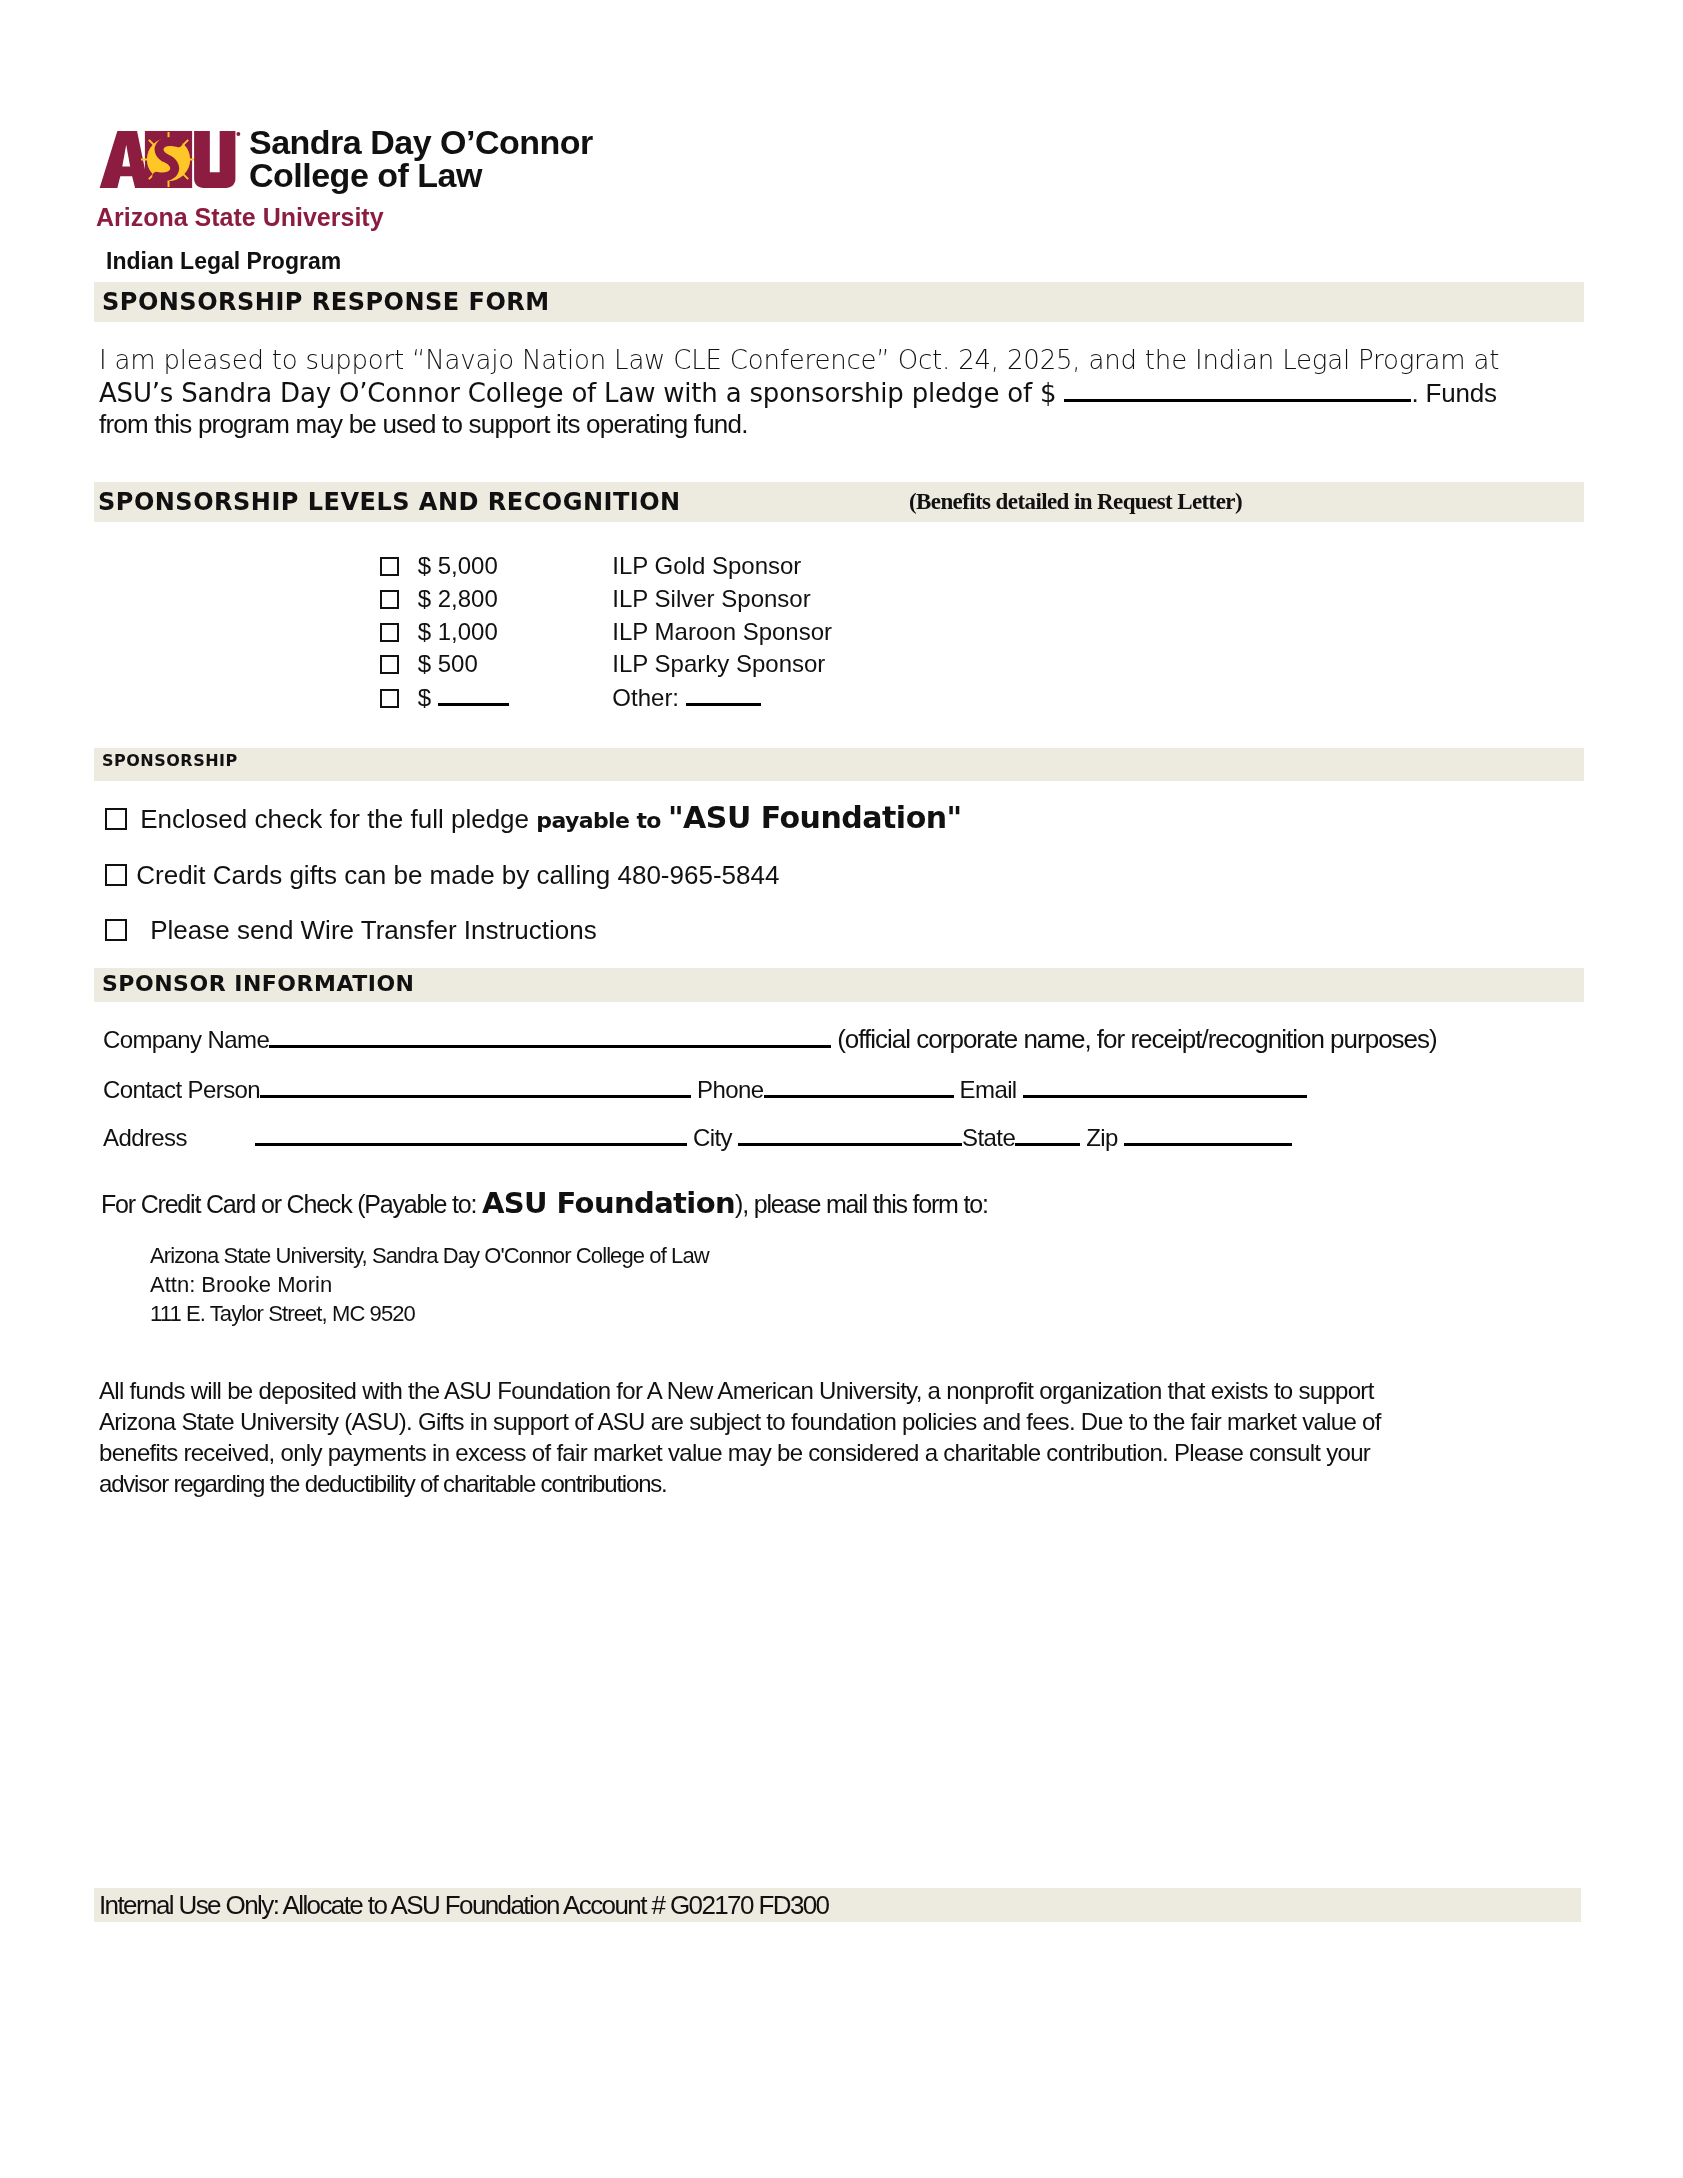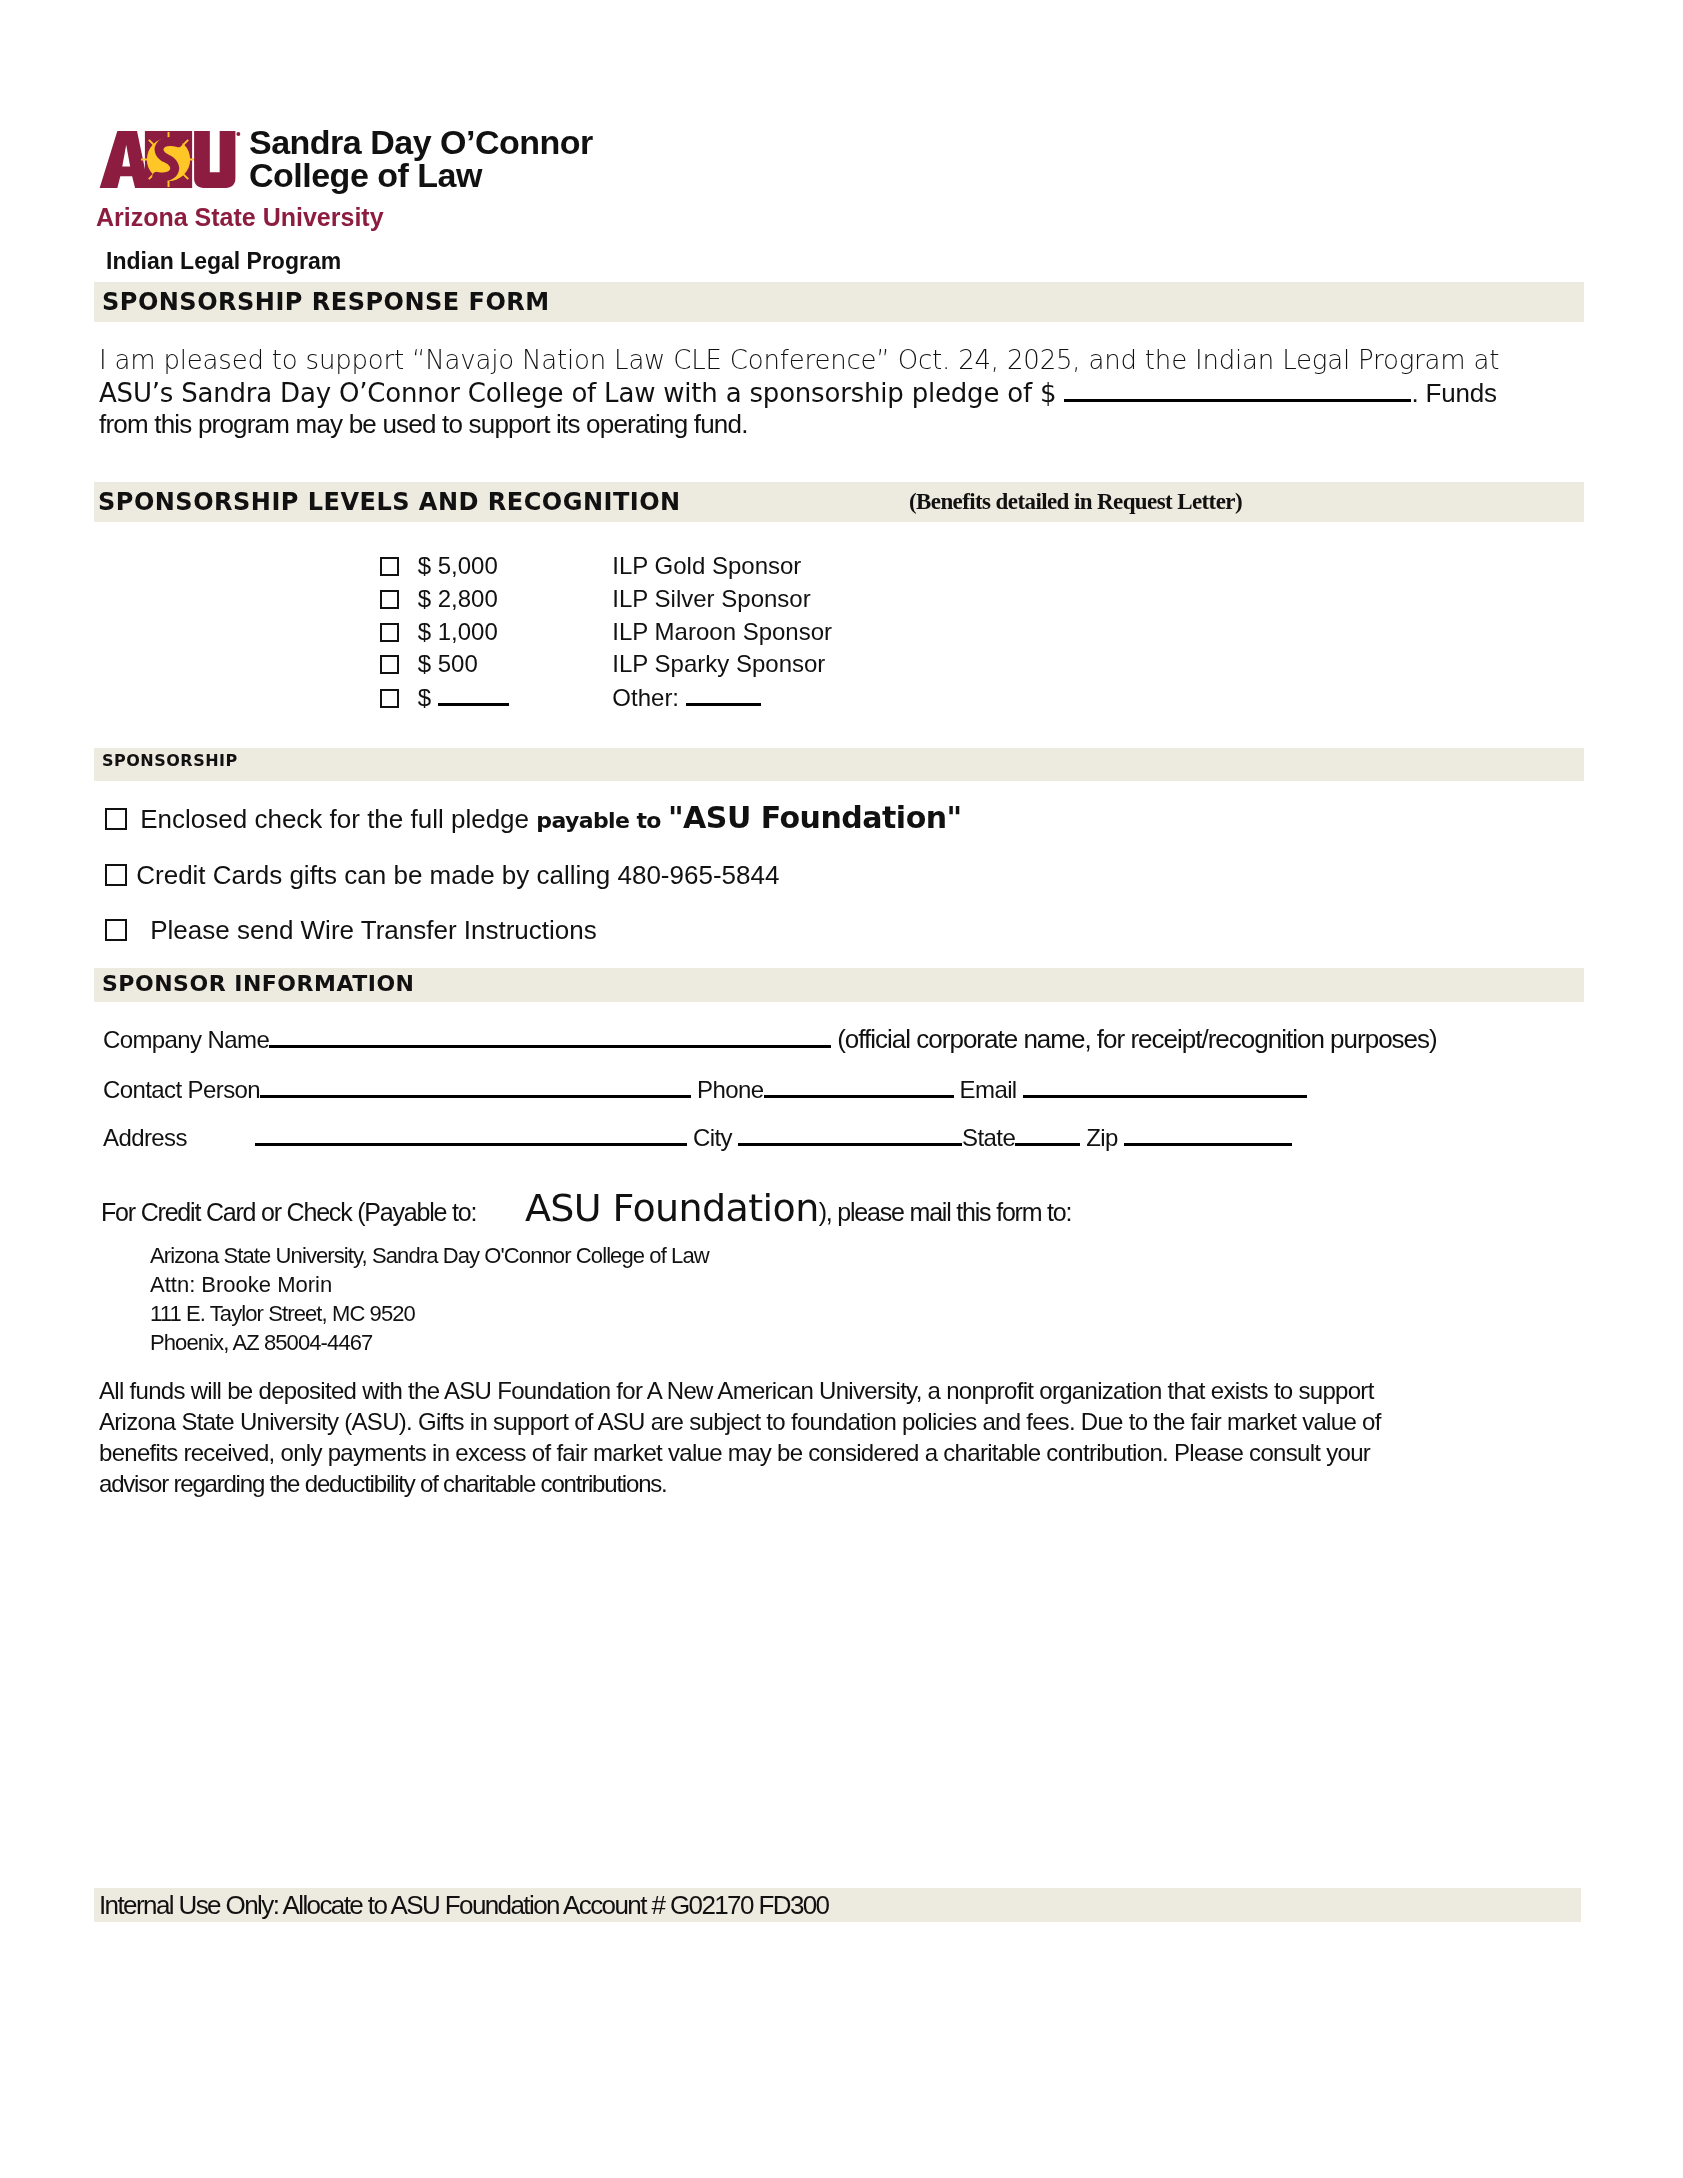--- a/index.html
+++ b/index.html
@@ -107,27 +107,26 @@
   <span>Phone</span><span class="uline" style="width:190px;"><span></span></span>
   <span>Email </span><span class="uline" style="width:284px;"><span></span></span>
 </div>
 <div class="row" style="left:103px; top:1121px; letter-spacing:-0.6px;">
   <span style="display:inline-block; width:152px;">Address</span><span class="uline" style="width:432px;"><span></span></span>
   <span>City </span><span class="uline" style="width:224px;"><span></span></span><span>State</span><span class="uline" style="width:65px;"><span></span></span>
   <span>Zip </span><span class="uline" style="width:168px;"><span></span></span>
 </div>
 
 <div class="row" style="left:101px; top:1186px; font-size:25px; letter-spacing:-1.2px;">
-  <span>For Credit Card or Check (Payable to: </span><span style="font-family:'DejaVu Sans', sans-serif; font-weight:normal; font-size:38px; letter-spacing:-0.6px;margin-left:43px;">ASU Foundation</span><span>), please mail this form to:</span>
+  <span>For Credit Card or Check (Payable to: </span><span style="font-family:'DejaVu Sans', sans-serif; font-weight:bold; font-size:29px; letter-spacing:-0.6px;">ASU Foundation</span><span>), please mail this form to:</span>
 </div>
 <div class="abs" style="left:150px; top:1241px; font-size:22px; line-height:29px; letter-spacing:-0.9px; white-space:nowrap;">
   <div>Arizona State University, Sandra Day O'Connor College of Law</div>
   <div style="letter-spacing:0;">Attn: Brooke Morin</div>
   <div>111 E. Taylor Street, MC 9520</div>
-  <div>Phoenix, AZ 85004-4467</div>
 </div>
 
 <div class="abs" style="left:99px; top:1375px; font-size:24px; line-height:31px; letter-spacing:-0.7px; white-space:nowrap;">
   <div>All funds will be deposited with the ASU Foundation for A New American University, a nonprofit organization that exists to support</div>
   <div>Arizona State University (ASU). Gifts in support of ASU are subject to foundation policies and fees. Due to the fair market value of</div>
   <div>benefits received, only payments in excess of fair market value may be considered a charitable contribution. Please consult your</div>
   <div style="letter-spacing:-1.2px;">advisor regarding the deductibility of charitable contributions.</div>
 </div>
 
 <div class="bar" style="left:94px; top:1888px; width:1487px; height:34px;"></div>

